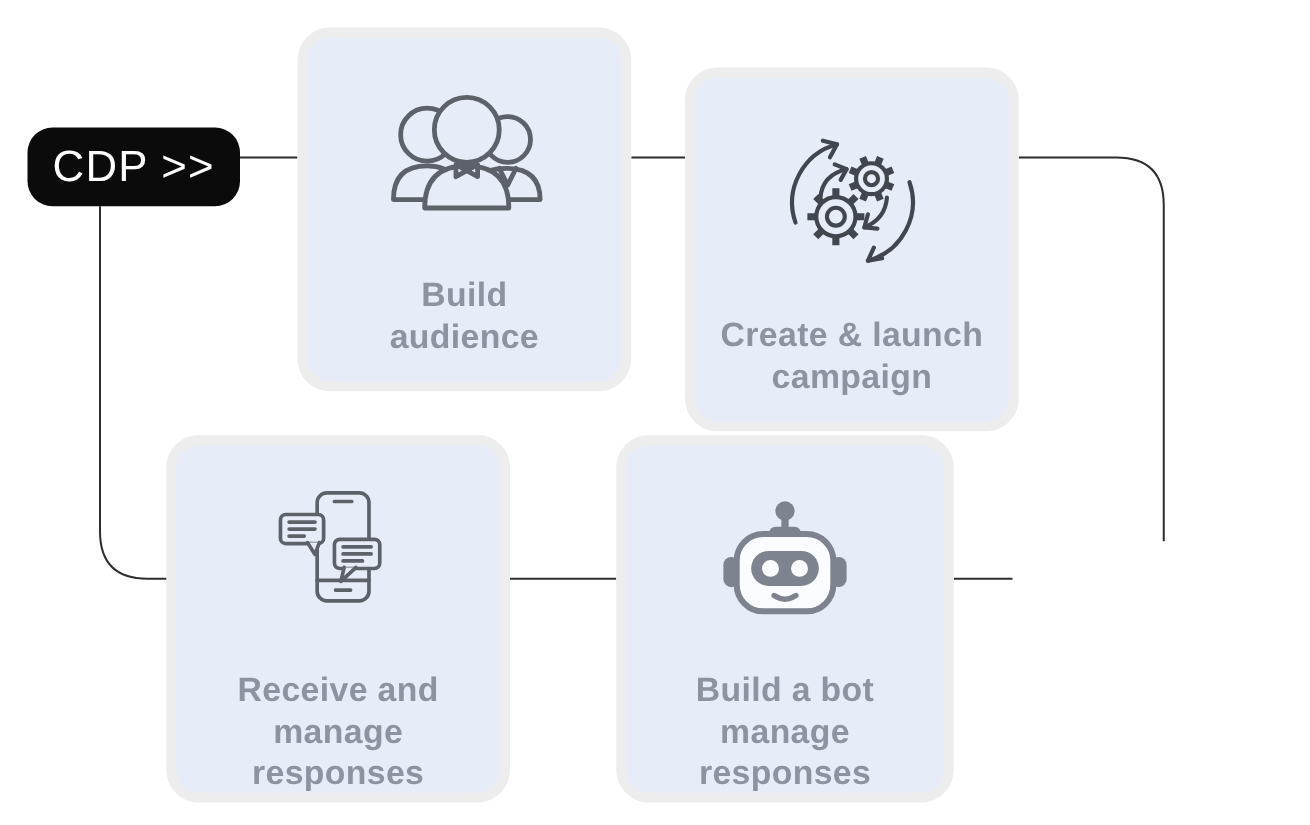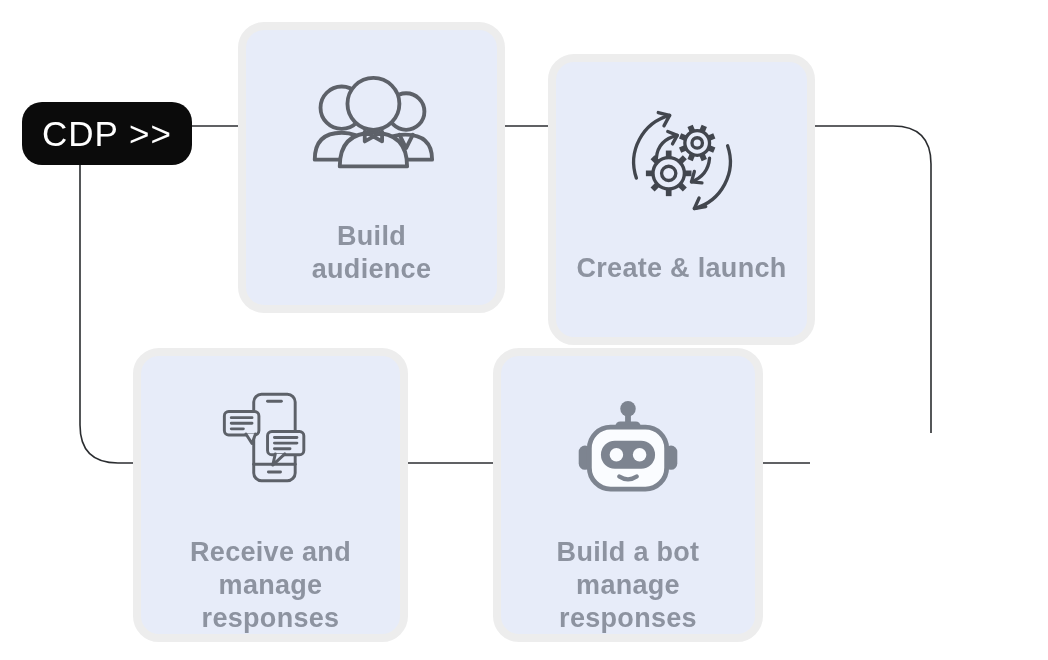--- a/index.html
+++ b/index.html
@@ -129,20 +129,21 @@
           <line class="tooth" x1="0" y1="-15" x2="0" y2="-24" transform="rotate(225)"></line>
           <line class="tooth" x1="0" y1="-15" x2="0" y2="-24" transform="rotate(270)"></line>
           <line class="tooth" x1="0" y1="-15" x2="0" y2="-24" transform="rotate(315)"></line>
           <circle class="stf" cx="0" cy="0" r="16.5"></circle>
           <circle class="st" cx="0" cy="0" r="7.5"></circle>
         </g>
       </svg>
     </div>
     <div class="card-label">
       <div>Create &amp; launch</div>
+      <div>campaign</div>
     </div>
   </div>
 
   <div class="card card3">
     <div class="icon-wrap icon-phone">
       <svg width="104" height="95" viewBox="0 0 120 110">
         <rect class="stf" x="40" y="5" width="48" height="100" rx="9"></rect>
         <path class="st" d="M56,13 H72"></path>
         <path class="st" d="M40,86 H88"></path>
         <path class="st" d="M57,95 H71"></path>

